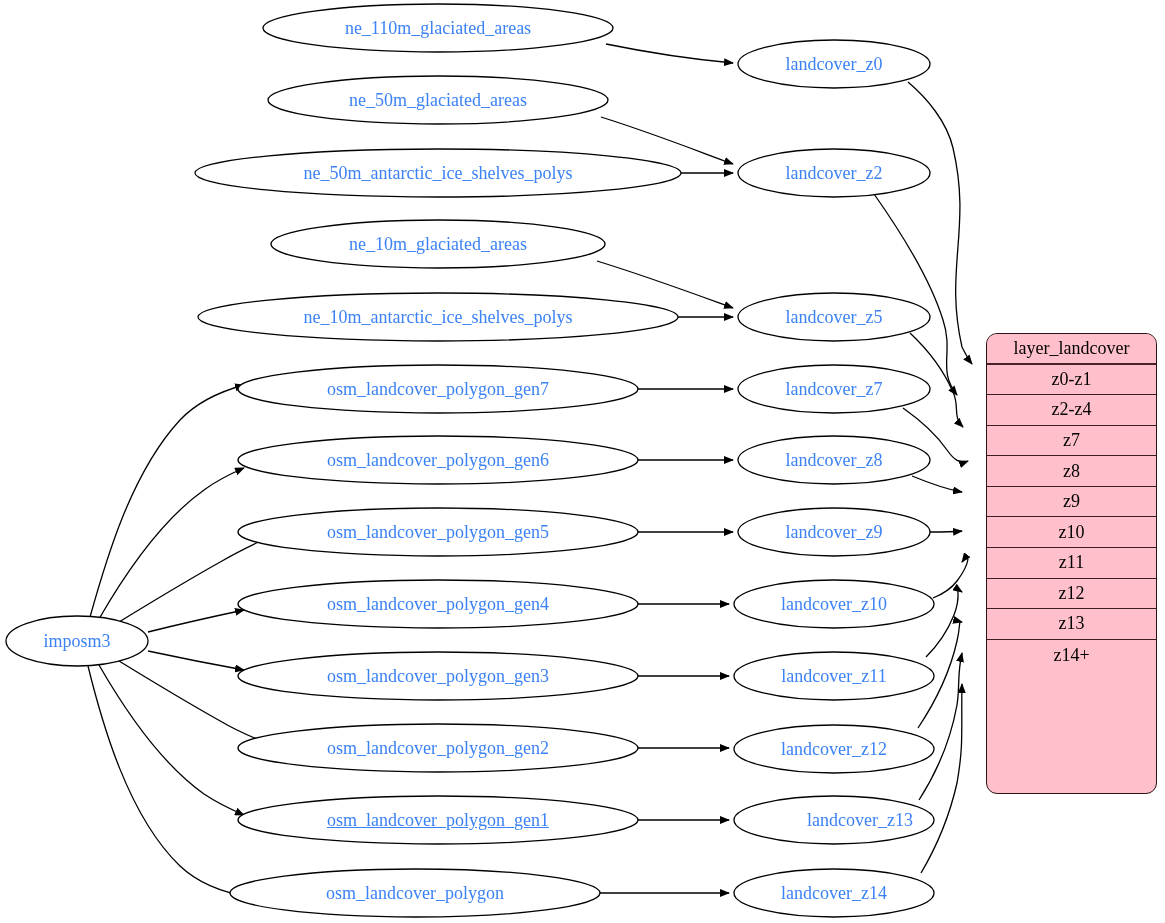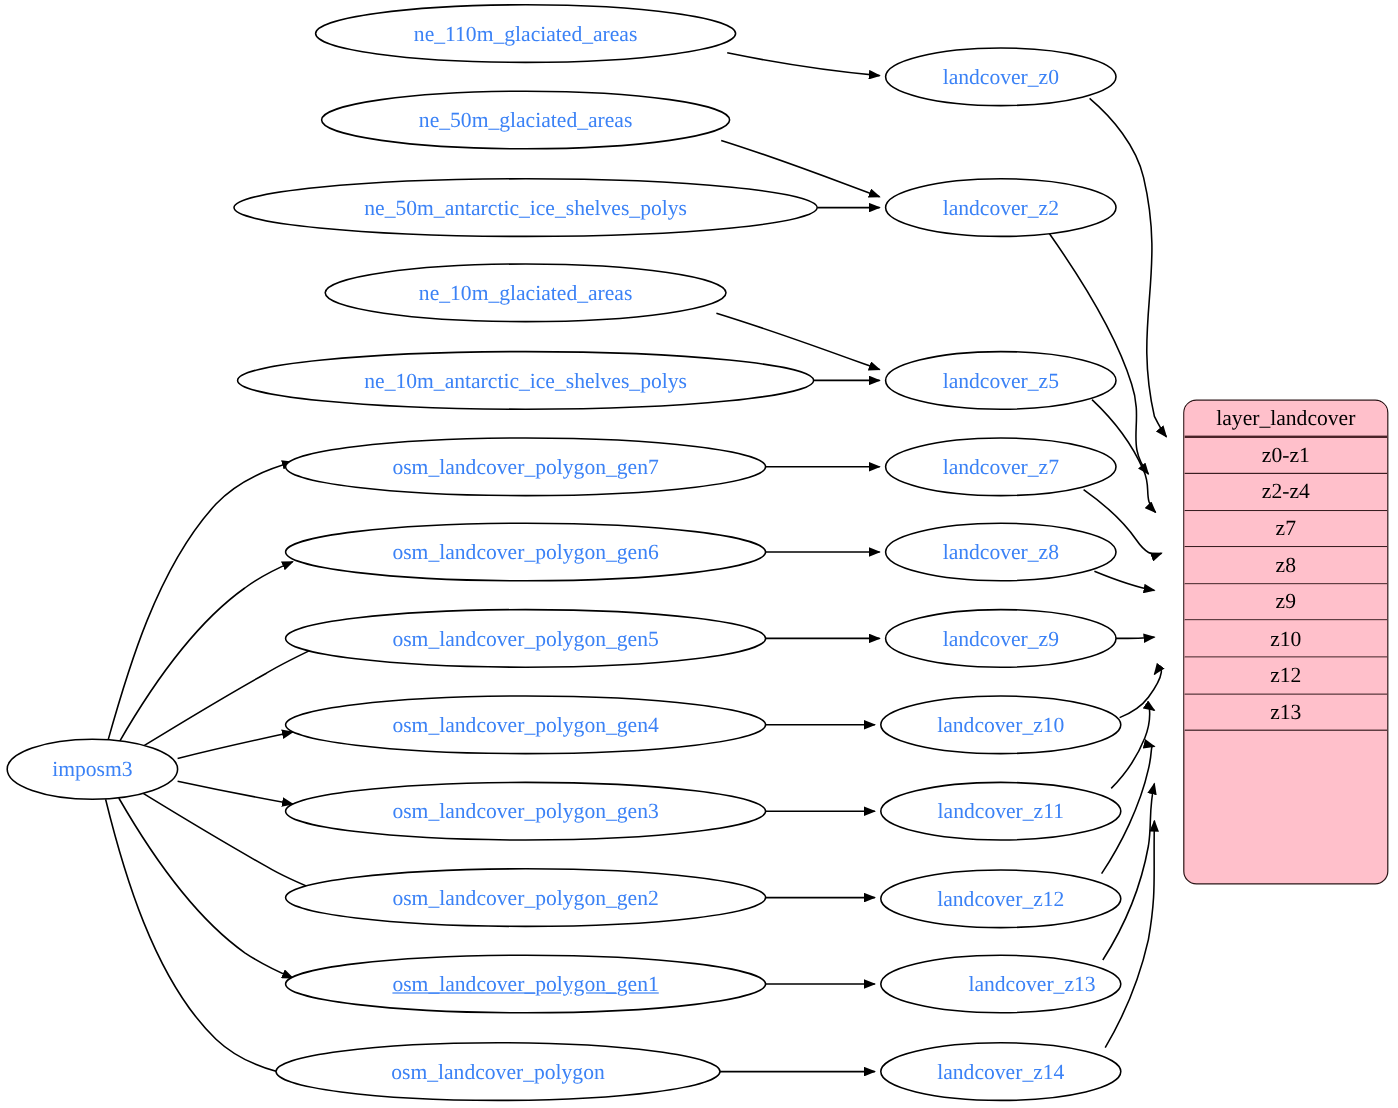--- a/index.html
+++ b/index.html
@@ -11,21 +11,21 @@
     color:#3b82f6;
     font-size:18px;
     line-height:1;
     white-space:nowrap;
     transform:translate(-50%,-50%);
     pointer-events:none;
   }
   .tbl{
     position:absolute;
     left:986px; top:333px;
-    width:171px; height:404px;
+    width:171px; height:461px;
     border:1px solid #2b1416;
     border-radius:11px;
     background:#ffc0cb;
     box-sizing:border-box;
     overflow:hidden;
   }
   .tbl-cell{
     position:relative;
     height:30.58px;
     display:flex;
@@ -144,18 +144,20 @@
 
   <div class="tbl">
     <div class="tbl-cell tbl-head">layer_landcover</div>
     <div id="table-rows">
         <div class="tbl-cell">z0-z1</div>
         <div class="tbl-cell">z2-z4</div>
         <div class="tbl-cell">z7</div>
         <div class="tbl-cell">z8</div>
         <div class="tbl-cell">z9</div>
         <div class="tbl-cell">z10</div>
+        <div class="tbl-cell">z11</div>
         <div class="tbl-cell">z12</div>
         <div class="tbl-cell">z13</div>
+        <div class="tbl-cell last">z14+</div>
       </div>
   </div>
 
 </div>
 
 </body></html>

